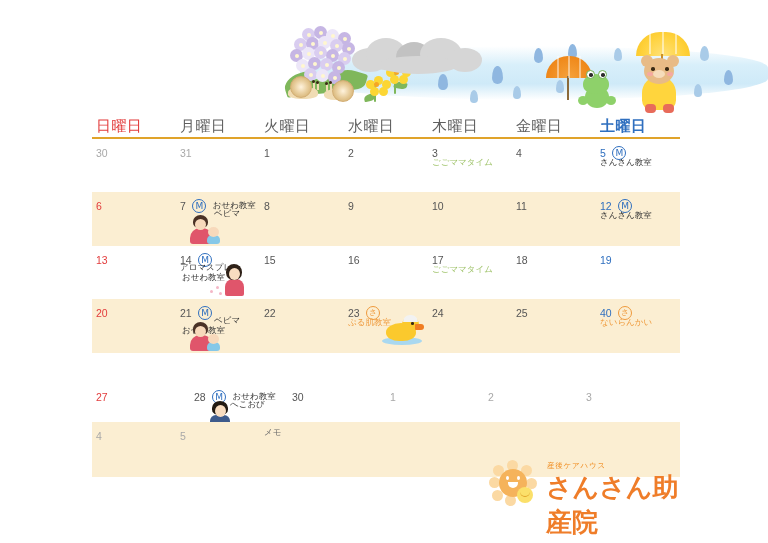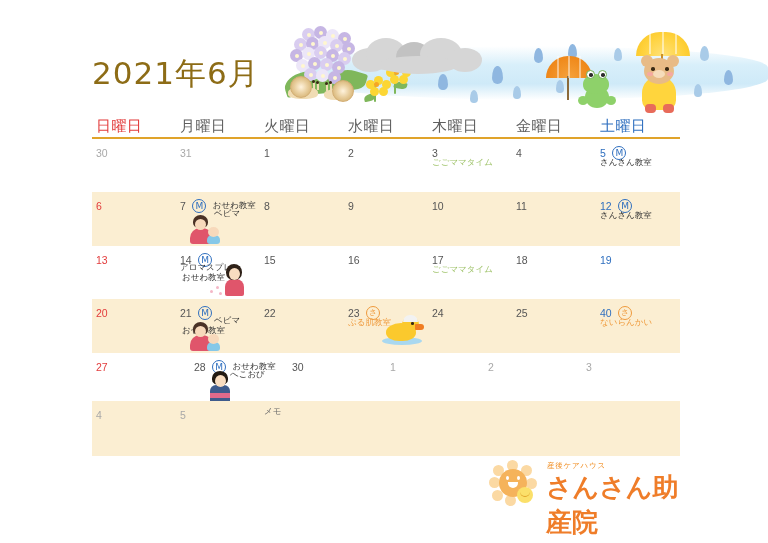--- a/index.html
+++ b/index.html
@@ -156,21 +156,21 @@
   }
   .dow span {
     display: inline-block;
     border-bottom: 1.2px solid #4a6fa6;
     padding-bottom: 2px;
     letter-spacing: .4px;
   }
   .dow.sun { color: #e23b3b; }
   .dow.sun span { border-bottom-color: #e23b3b; }
   .dow.sat { color: #2f6fbf; }
-  .dow.sat span { border-bottom-color: #2f6fbf; }
+  .dow.sat span { border-bottom-color: #2f6fbf; font-weight: bold; }
   .dow.wd { color: #5f5f5f; }
   .dow.wd span { border-bottom-color: #9a9a9a; }
 
   .rule {
     position: absolute; left: 92px; top: 137px;
     width: 588px; height: 1.6px; background: #e0a32a;
   }
 
   
   .grid {
@@ -181,21 +181,21 @@
   .week {
     display: flex;
     width: 588px;
     position: relative;
   }
   .week.shaded { background: #fbeed2; }
   .week.r1 { height: 53px; }
   .week.r2 { height: 54px; }
   .week.r3 { height: 53px; }
   .week.r4 { height: 54px; }
-  .week.r5 { height: 48px; }
+  .week.r5 { height: 39px; margin-top: 30px; }
   .week.r6 { height: 55px; }
 
   .cell {
     flex: 1 1 0;
     position: relative;
     padding: 4px 3px 18px 4px;
   }
   .daynum {
     font-size: 10.5px;
     color: #555555;
@@ -437,21 +437,20 @@
     <div class="dow sun"><span>日曜日</span></div>
     <div class="dow wd"><span>月曜日</span></div>
     <div class="dow wd"><span>火曜日</span></div>
     <div class="dow wd"><span>水曜日</span></div>
     <div class="dow wd"><span>木曜日</span></div>
     <div class="dow wd"><span>金曜日</span></div>
     <div class="dow sat"><span>土曜日</span></div>
   </div>
   <div class="rule"></div>
 
-  <div class="title">2021年6月</div>
 
   <div class="grid">
 
     <div class="week r1">
       <div class="cell"><span class="daynum out">30</span></div>
       <div class="cell"><span class="daynum out">31</span></div>
       <div class="cell"><span class="daynum">1</span></div>
       <div class="cell"><span class="daynum">2</span></div>
       <div class="cell">
         <span class="daynum">3</span>

